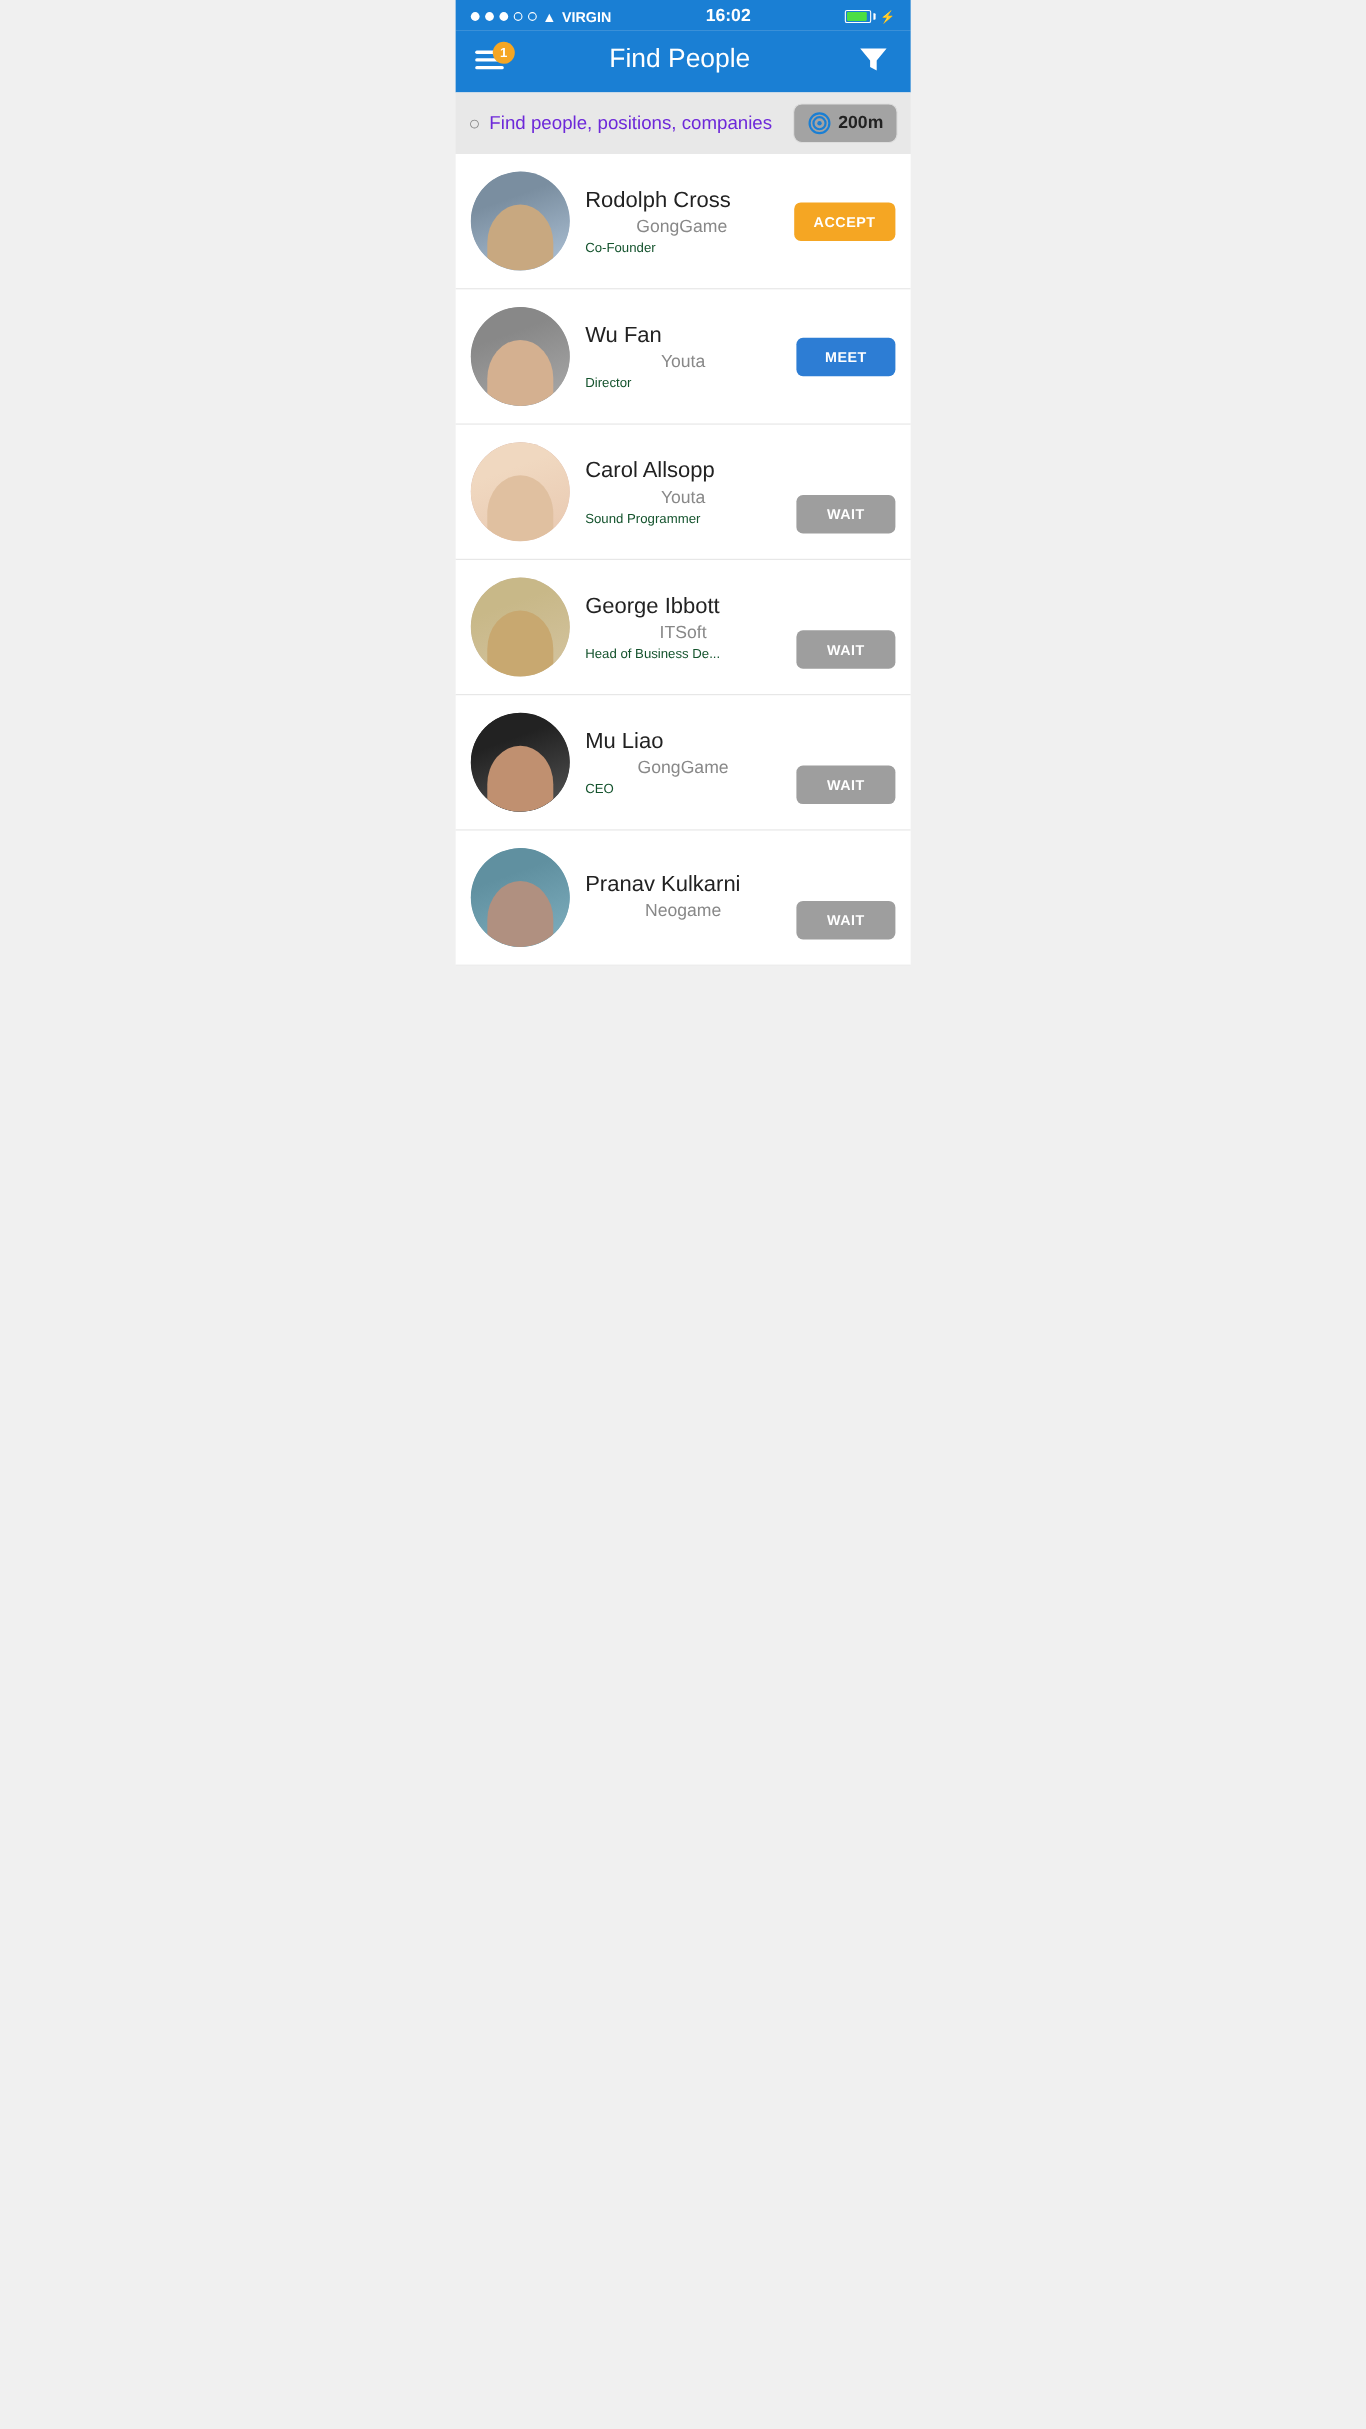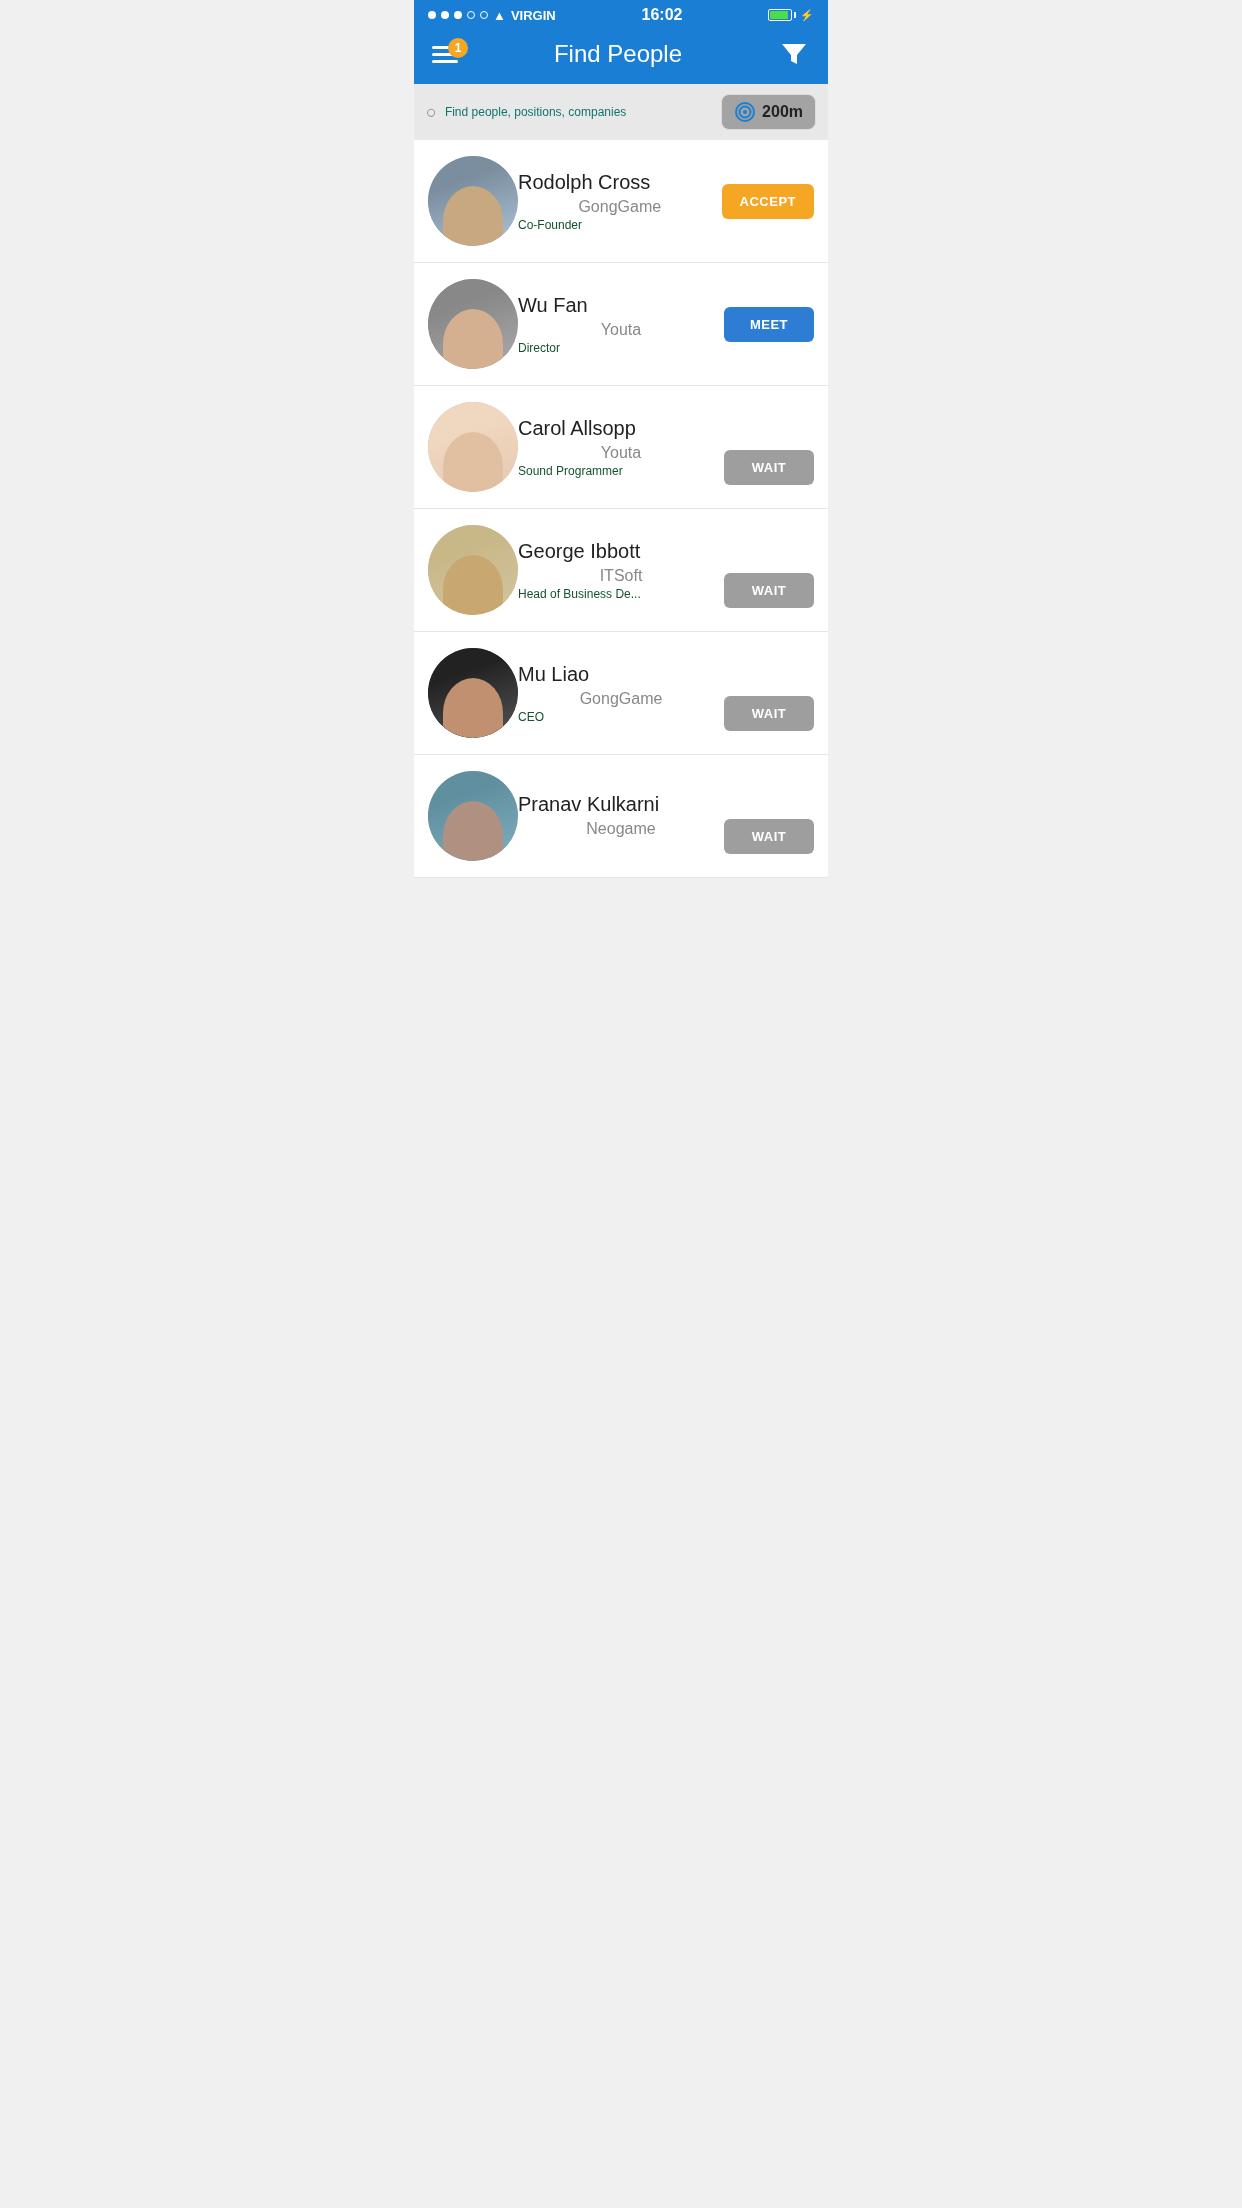--- a/index.html
+++ b/index.html
@@ -73,37 +73,37 @@
       background: #e8e8e8;
       padding: 10px 12px;
       display: flex;
       align-items: center;
       gap: 8px;
     }
     .search-input-area {
       display: flex; align-items: center; gap: 8px; flex: 1;
     }
     .search-icon-wrap { color: #888; font-size: 18px; }
-    .search-placeholder { color: #0f766e; font-size: 12px; }
+    .search-placeholder { color: #6d28d9; font-size: 17px; }
     .radius-btn {
       background: #a3a3a3; border-radius: 8px; padding: 6px 12px;
       display: flex; align-items: center; gap: 6px; cursor: pointer;
       border: 1px solid #ddd;
     }
     .target-icon {
       width: 22px; height: 22px; position: relative; display: flex; align-items: center; justify-content: center;
     }
     .target-icon svg { width: 22px; height: 22px; }
     .radius-text { font-size: 16px; font-weight: 600; color: #222; }
 
     
     .people-list { background: white; }
     .person-row {
       display: flex; align-items: center; padding: 16px 14px;
-      border-bottom: 1px solid #e5e5e5; 
+      border-bottom: 1px solid #e5e5e5; gap: 14px;
     }
     .avatar {
       width: 90px; height: 90px; border-radius: 50%; overflow: hidden; flex-shrink: 0;
       background: #ccc;
     }
     .person-info { flex: 1; min-width: 0; }
     .person-name { font-size: 20px; font-weight: 500; color: #222; margin-bottom: 4px; }
     .person-company { font-size: 16px; color: #888; margin-bottom: 2px; text-align: center; }
     .person-role { font-size: 12px; color: #14532d; }
     .action-btn {

